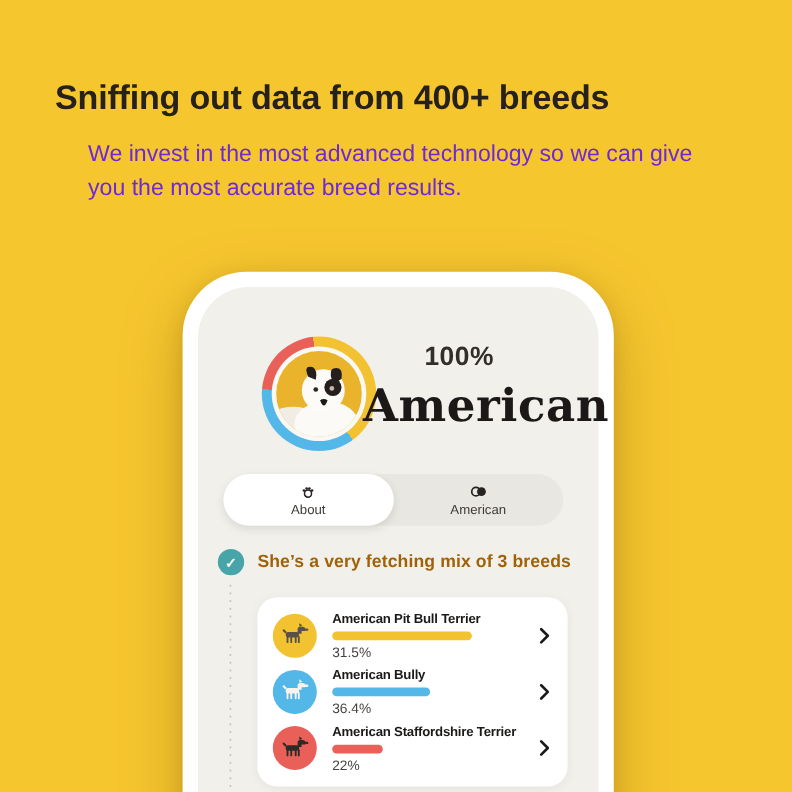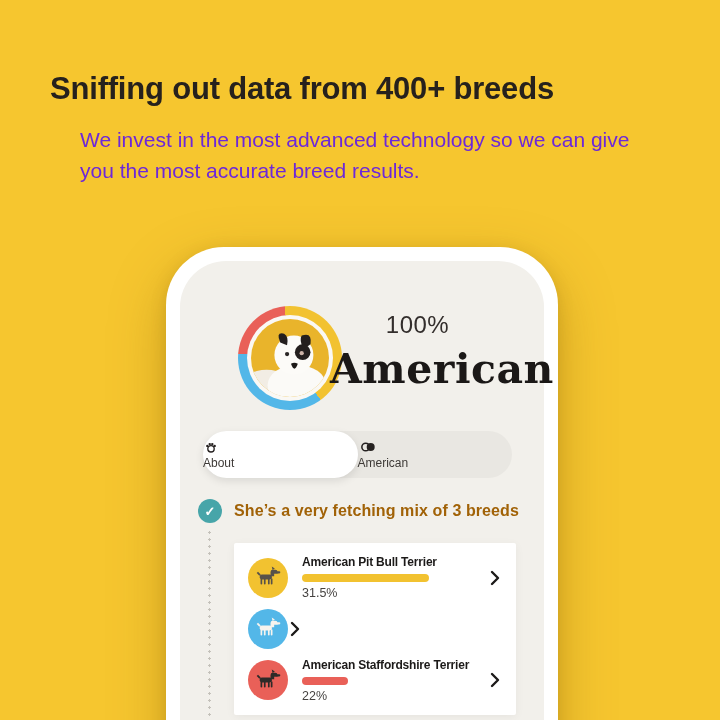--- a/index.html
+++ b/index.html
@@ -30,32 +30,32 @@
     background:#F2F0EB;border-radius:46px 46px 0 0;
   }
   
   .avatar-ring{
     position:absolute;left:58px;top:45px;width:104px;height:104px;border-radius:50%;
   }
   .avatar-gap{position:absolute;inset:9px;border-radius:50%;background:#FAF8F4;}
   .avatar-photo{position:absolute;inset:13px;border-radius:50%;overflow:hidden;}
   .avatar-photo svg{display:block;width:100%;height:100%;}
   .profile-text{position:absolute;left:150px;top:50px;width:175px;text-align:center;}
-  .match-percent{font-size:24px;font-weight:400;color:#332E2C;letter-spacing:.5px;}
+  .match-percent{font-size:24px;font-weight:700;color:#332E2C;letter-spacing:.5px;}
   .dog-name{
     font-family:"DejaVu Serif", serif;font-weight:700;font-size:41px;color:#1B1817;
     margin-top:6px;letter-spacing:.5px;
   }
   
   .tabs{
     position:absolute;left:23px;top:170px;width:309px;height:47px;
     background:#E9E7E2;border-radius:24px;display:flex;
   }
   .tab{
-    flex:1;display:flex;flex-direction:column;align-items:flex-start;justify-content:center;
+    flex:1;display:flex;flex-direction:column;align-items:center;justify-content:center;
     gap:2px;border-radius:24px;cursor:pointer;
   }
   .tab.active{background:#FFFFFF;box-shadow:0 3px 9px rgba(0,0,0,.10);}
   .tab-icon{height:15px;display:flex;align-items:center;}
   .tab-label{font-size:12px;color:#3E3A37;}
   
   .summary{position:absolute;left:18px;top:238px;display:flex;align-items:center;}
   .check-circle{
     width:24px;height:24px;border-radius:50%;background:#47A5A9;
     color:#fff;font-size:13px;font-weight:700;display:flex;align-items:center;justify-content:center;
@@ -63,21 +63,21 @@
   .summary-text{margin-left:12px;font-size:16px;font-weight:700;color:#a16207;letter-spacing:.1px;text-align:right;}
   
   .dotted-line{
     position:absolute;left:28px;top:268px;width:3px;height:312px;
     background-image:radial-gradient(circle, #C4C1BA 1.1px, rgba(0,0,0,0) 1.2px);
     background-size:3px 7px;background-repeat:repeat-y;
   }
   
   .breed-card{
     position:absolute;left:54px;top:282px;width:282px;height:172px;
-    background:#FFFFFF;border-radius:2px;box-shadow:0 2px 10px rgba(0,0,0,.05);
+    background:#FFFFFF;border-radius:18px;box-shadow:0 2px 10px rgba(0,0,0,.05);
     padding:12px 14px;box-sizing:border-box;
     display:flex;flex-direction:column;gap:6px;
   }
   .breed-row{display:flex;align-items:center;height:46px;cursor:pointer;}
   .breed-avatar{
     width:40px;height:40px;border-radius:50%;flex:none;
     display:flex;align-items:center;justify-content:center;
   }
   .breed-avatar svg{display:block;}
   .breed-main{margin-left:14px;flex:1;min-width:0;}
@@ -187,20 +187,25 @@
               <rect x="7" y="15.5" width="18" height="7.5" rx="3.2"></rect>
               <rect x="8.2" y="21" width="2.5" height="9.5" rx="1.2"></rect>
               <rect x="13.2" y="21" width="2.5" height="9.5" rx="1.2"></rect>
               <rect x="19.2" y="21" width="2.5" height="9.5" rx="1.2"></rect>
               <rect x="23.4" y="21" width="2.5" height="9.5" rx="1.2"></rect>
               <path d="M23 18 L23 12 Q23 8.6 26.4 8.6 L30 8.6 Q33.4 8.6 33.4 12 L33.4 14.4 L28.4 14.4 L28.4 18 Z"></path>
               <rect x="31.5" y="10.8" width="6" height="3.2" rx="1.6"></rect>
               <path d="M26 8.8 L24.8 3.8 L29.4 6.6 Z"></path>
             </svg>
           </div>
+          <div class="breed-main">
+            <div class="breed-name">American Bully</div>
+            <div class="breed-bar" style="width: 89px; background: rgb(83, 183, 232);"></div>
+            <div class="breed-pct">36.4%</div>
+          </div>
           <div class="chevron">
             <svg viewBox="0 0 10 16" width="10" height="16">
                 <path d="M2 2 L8 8 L2 14" fill="none" stroke="#1C1A19" stroke-width="2.4" stroke-linecap="round" stroke-linejoin="round"></path>
               </svg>
           </div>
         </div>
 
         <div class="breed-row">
           <div class="breed-avatar" style="background: rgb(233, 96, 88);">
             <svg class="dog-glyph" viewBox="0 0 40 40" width="27" height="27" fill="currentColor" style="color: rgb(46, 42, 40);">

